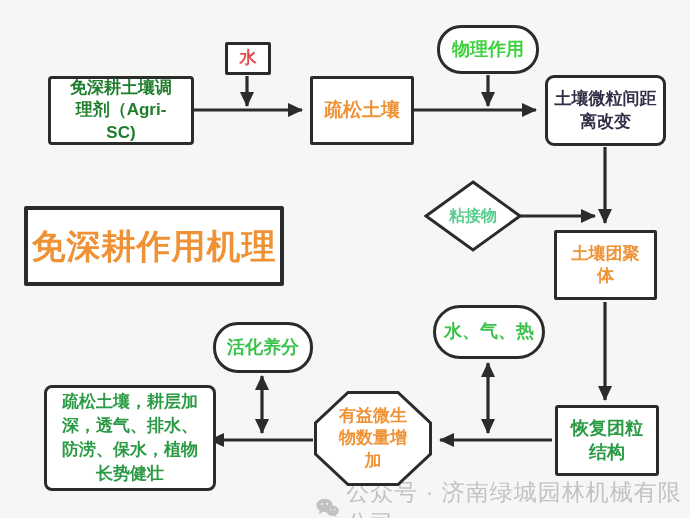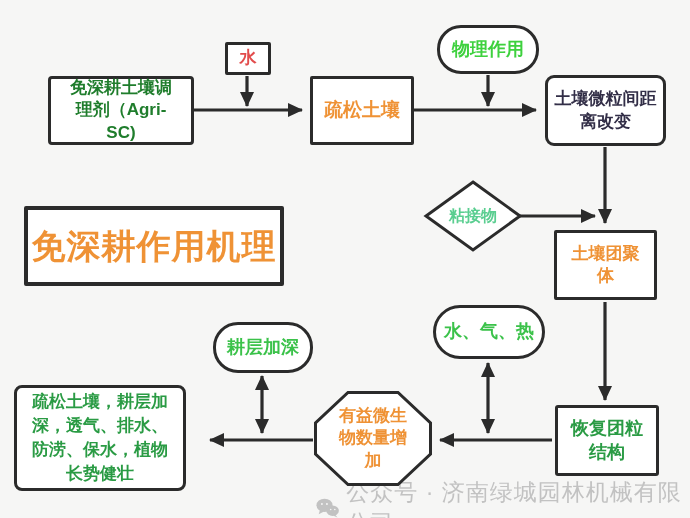--- a/index.html
+++ b/index.html
@@ -31,21 +31,21 @@
   #n-conditioner{left:48px;top:76px;width:146px;height:69px;font-size:17px;border-radius:4px;padding:2px 16px;}
   #n-water{left:225px;top:42px;width:46px;height:33px;font-size:17px;border-width:3px;border-radius:2px;}
   #n-release{left:310px;top:76px;width:104px;height:69px;font-size:19px;border-radius:2px;}
   #n-physical{left:437px;top:25px;width:102px;height:49px;font-size:18px;border-width:3px;border-radius:24px;}
   #n-particle{left:545px;top:75px;width:121px;height:71px;font-size:17px;border-radius:9px;padding:2px 0;}
   #n-aggregate{left:554px;top:230px;width:103px;height:70px;font-size:17px;border-width:3px;border-radius:2px;padding:2px 14px;}
   #title-box{left:24px;top:206px;width:260px;height:80px;font-size:34px;border-width:4px;border-radius:2px;letter-spacing:1px;}
   #n-wqh{left:433px;top:305px;width:112px;height:54px;font-size:18px;border-radius:27px;}
   #n-nutrient{left:213px;top:322px;width:100px;height:51px;font-size:18px;border-radius:25px;}
   #n-restore{left:555px;top:405px;width:104px;height:71px;font-size:18px;border-radius:3px;padding:2px 12px;}
-  #n-result{left:14px;top:385px;width:172px;height:106px;font-size:17px;border-radius:8px;padding:8px 10px;line-height:1.4;}
+  #n-result{left:44px;top:385px;width:172px;height:106px;font-size:17px;border-radius:8px;padding:8px 10px;line-height:1.4;}
   #diamond-wrap{left:423px;top:179px;width:100px;height:74px;}
   #diamond-wrap .shape-label{font-size:16px;}
   #octagon-wrap{left:313px;top:390px;width:120px;height:97px;}
   #octagon-wrap .shape-label{font-size:17px;}
   #octagon-wrap .shape-label span{display:block;width:78px;}
   
   #watermark{
     position:absolute;left:316px;top:477px;z-index:1;
     display:flex;align-items:center;gap:7px;
     font-size:23px;letter-spacing:1px;font-weight:normal;
@@ -104,21 +104,21 @@
   <div class="node" id="n-physical" style="color: rgb(62, 209, 62);">物理作用</div>
 
   <div class="node" id="n-particle" style="color: rgb(50, 46, 71);">土壤微粒间距离改变</div>
 
   <div class="node" id="n-aggregate" style="color: rgb(239, 146, 53);">土壤团聚体</div>
 
   <div class="node" id="title-box" style="color: rgb(239, 146, 53);">免深耕作用机理</div>
 
   <div class="node" id="n-wqh" style="color: rgb(59, 194, 74);">水、气、热</div>
 
-  <div class="node" id="n-nutrient" style="color: rgb(59, 194, 74);">耕层加深</div>
+  <div class="node" id="n-nutrient" style="color: rgb(59, 194, 74);">活化养分</div>
 
   <div class="node" id="n-restore" style="color: rgb(42, 155, 68);">恢复团粒结构</div>
 
   <div class="node" id="n-result" style="color: rgb(42, 155, 68);">疏松土壤，耕层加深，透气、排水、防涝、保水，植物长势健壮</div>
 
   <div class="shape-wrap" id="diamond-wrap" style="color: rgb(43, 43, 43);">
     <svg width="100" height="74" viewBox="0 0 100 74">
       <polygon points="50,3 97,37 50,71 3,37" fill="#ffffff" stroke="currentColor" stroke-width="3"></polygon>
     </svg>
     <div class="shape-label" style="color: rgb(90, 206, 144);">粘接物</div>

